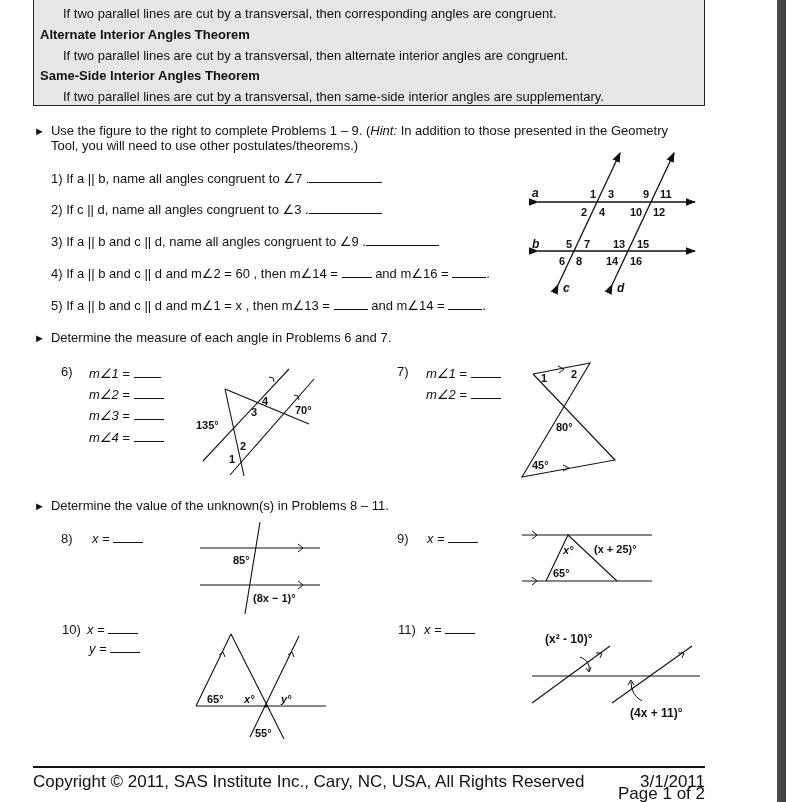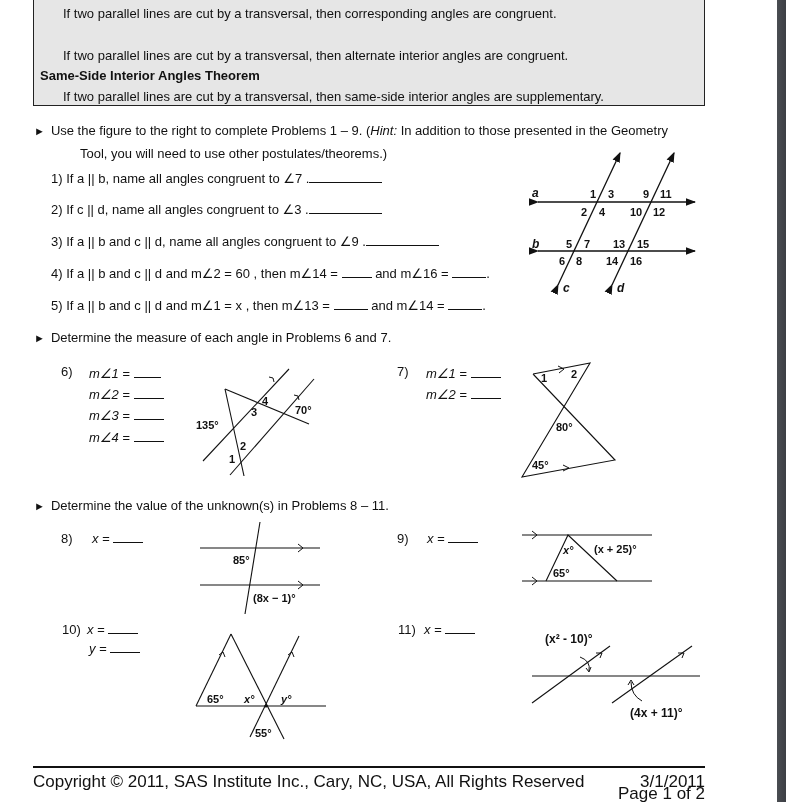--- a/index.html
+++ b/index.html
@@ -29,28 +29,29 @@
   svg { position: absolute; overflow: visible; }
   svg text { font-family: "Liberation Sans", sans-serif; font-weight: bold; fill: #111; }
 </style>
 </head>
 <body>
 
 <div class="page">
 
   <div class="theorem-box"></div>
   <div class="abs t13" style="left:63px;top:6px;">If two parallel lines are cut by a transversal, then corresponding angles are congruent.</div>
+  <div class="abs t13 bold" style="left:40px;top:27px;">Alternate Interior Angles Theorem</div>
   <div class="abs t13" style="left:63px;top:48px;">If two parallel lines are cut by a transversal, then alternate interior angles are congruent.</div>
   <div class="abs t13 bold" style="left:40px;top:68px;">Same-Side Interior Angles Theorem</div>
   <div class="abs t13" style="left:63px;top:89px;">If two parallel lines are cut by a transversal, then same-side interior angles are supplementary.</div>
 
   <div class="abs t13" style="left:34px;top:123px;">
     <span class="tri">►</span><span>Use the figure to the right to complete Problems 1 – 9. (</span><span class="it">Hint:</span><span> In addition to those presented in the Geometry</span>
   </div>
-  <div class="abs t13" style="left:51px;top:146px;margin-left:29px;">Tool, you will need to use other postulates/theorems.)</div>
+  <div class="abs t13" style="left:51px;top:138px;">Tool, you will need to use other postulates/theorems.)</div>
 
   <div class="abs t13" style="left:51px;top:171px;">
     <span>1)</span>&nbsp;<span>If a || b, name all angles congruent to ∠7 .</span><span class="blank" style="width:73px"></span>
   </div>
   <div class="abs t13" style="left:51px;top:202px;">
     <span>2)</span>&nbsp;<span>If c || d, name all angles congruent to ∠3 .</span><span class="blank" style="width:73px"></span>
   </div>
   <div class="abs t13" style="left:51px;top:234px;">
     <span>3)</span>&nbsp;<span>If a || b and c || d, name all angles congruent to ∠9 .</span><span class="blank" style="width:73px"></span>
   </div>

